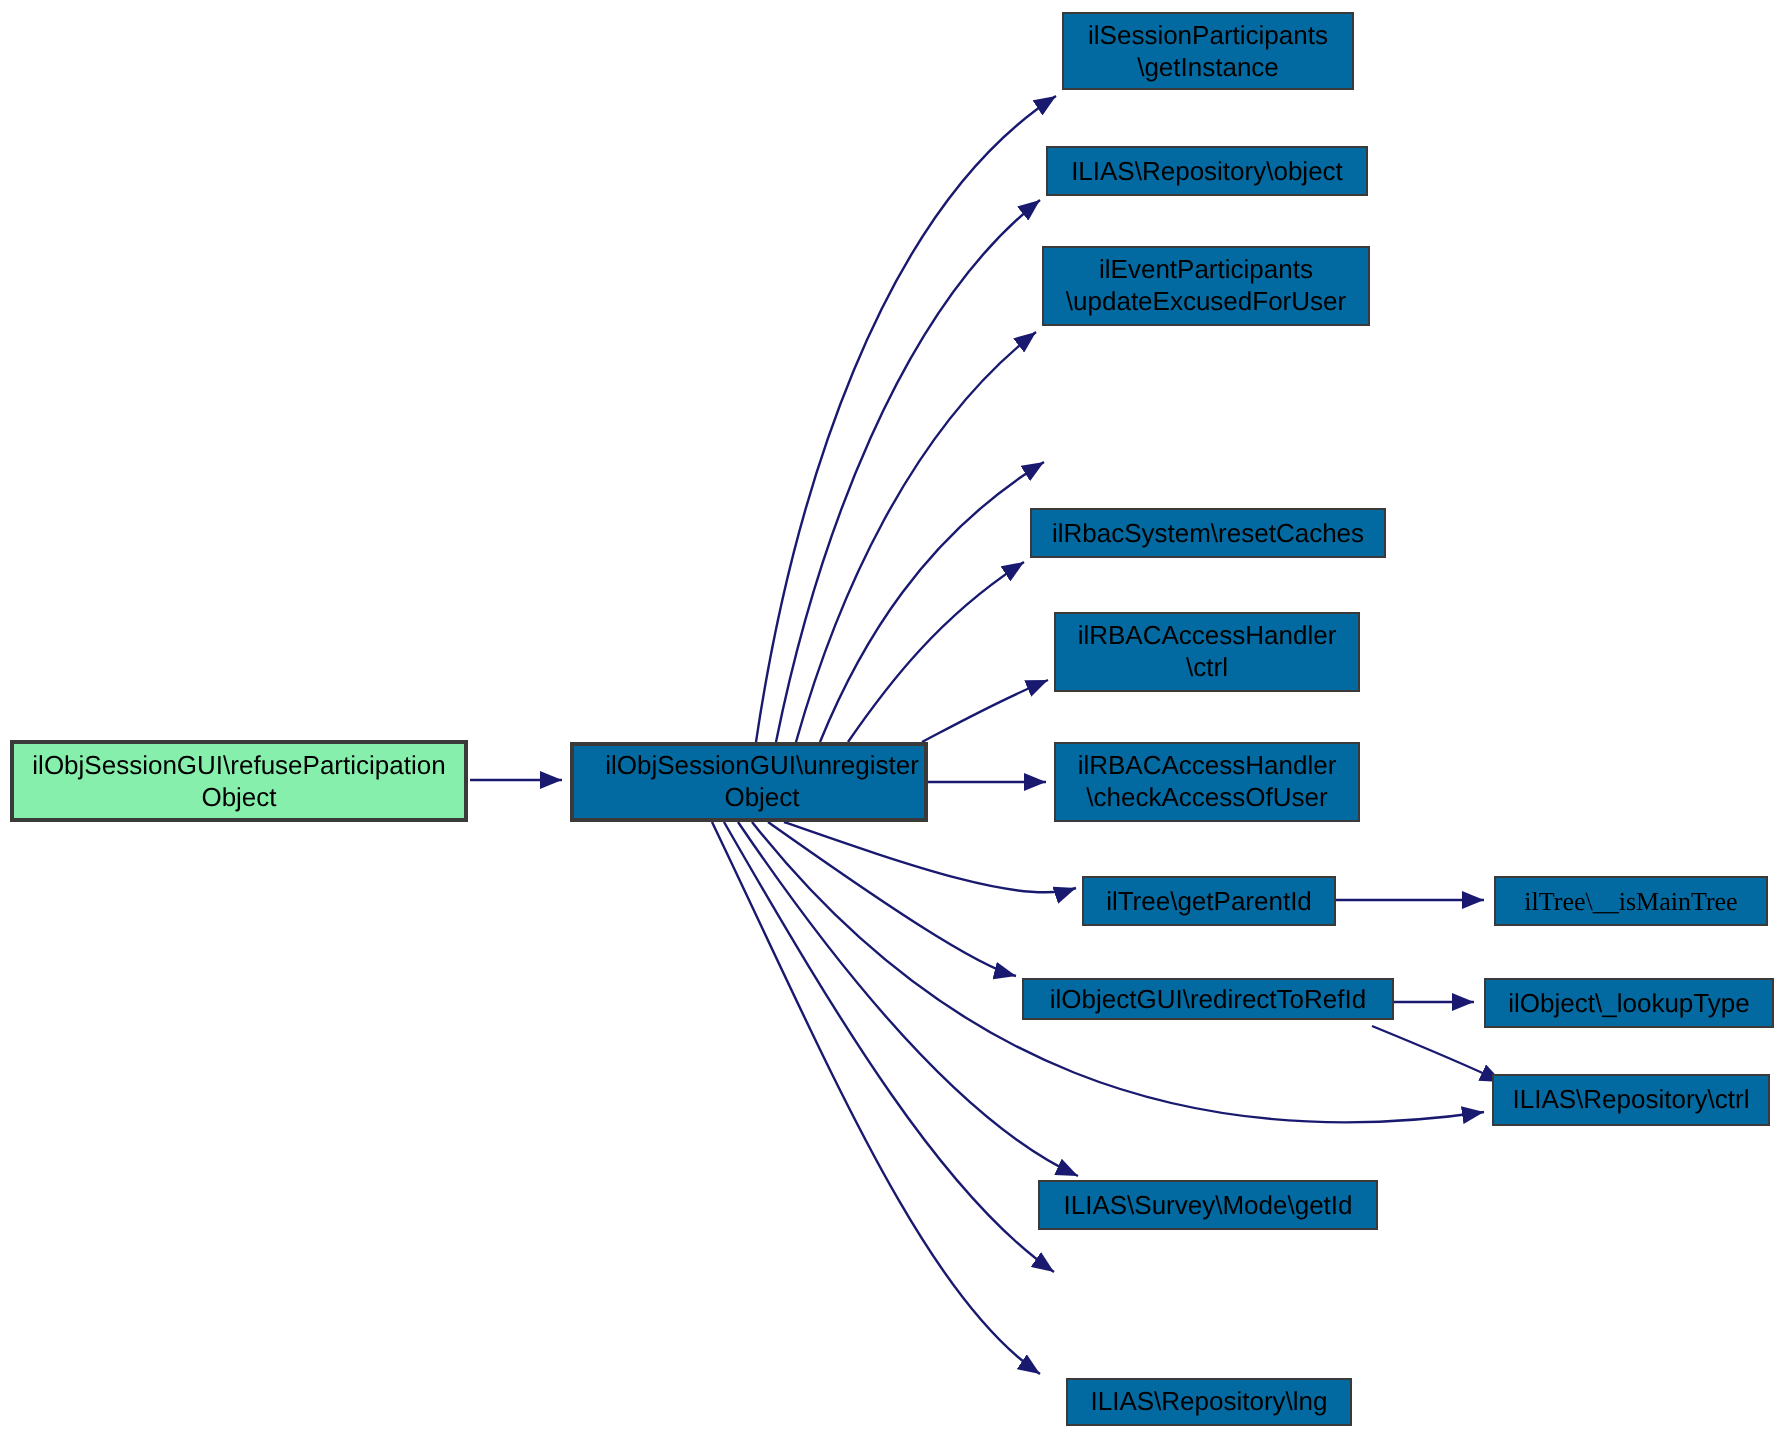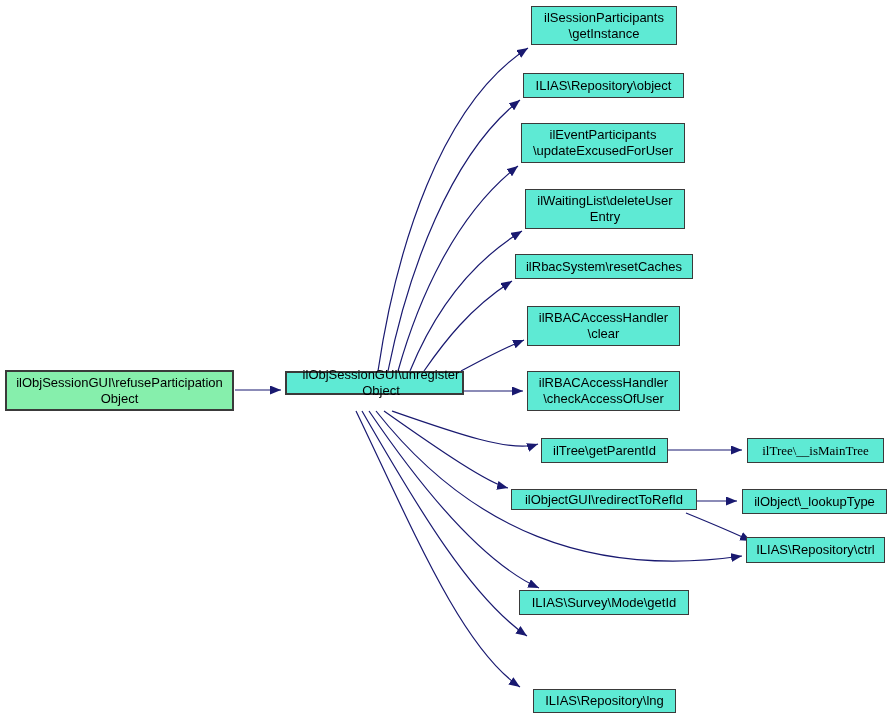--- a/index.html
+++ b/index.html
@@ -7,21 +7,21 @@
     position:relative;
     width:893px;height:722px;
     background:#ffffff;
     font-family:"Liberation Sans", sans-serif;
     overflow:hidden;
   }
   #edges{position:absolute;left:0;top:0;width:893px;height:722px;}
   .node{
     position:absolute;
     box-sizing:border-box;
-    background:#5eead4;
+    background:#0369a1;
     border:1px solid #3a3a3a;
     color:#000000;
     font-size:13px;
     line-height:16px;
     text-align:center;
     display:flex;
     flex-direction:column;
     justify-content:center;
     align-items:center;
     padding:1px 3px;
@@ -62,51 +62,47 @@
       <path d="M 697,501 L 737,501" marker-end="url(#arrow)"></path>
       <path d="M 686,513 C 708,522 730,531 751,541" marker-end="url(#arrow)"></path>
     </g>
   </svg>
 
   <div class="node hl thick" style="left:5px;top:370px;width:229px;height:41px;">
     <span>ilObjSessionGUI\refuseParticipation</span>
     <span>Object</span>
   </div>
 
-  <div class="node thick" style="left:285px;top:371px;width:179px;height:24px;padding-left:16px;">
+  <div class="node thick" style="left:285px;top:371px;width:179px;height:40px;padding-left:16px;">
     <span>ilObjSessionGUI\unregister</span>
     <span>Object</span>
   </div>
 
   <div class="node" style="left:531px;top:6px;width:146px;height:39px;">
     <span>ilSessionParticipants</span>
     <span>\getInstance</span>
   </div>
 
   <div class="node" style="left:523px;top:73px;width:161px;height:25px;">
     <span>ILIAS\Repository\object</span>
   </div>
 
   <div class="node" style="left:521px;top:123px;width:164px;height:40px;align-items:center;">
     <span>ilEventParticipants</span>
     <span>\updateExcusedForUser</span>
   </div>
 
-  <div class="node" style="left:525px;top:189px;width:160px;height:40px;">
-    <span>ilWaitingList\deleteUser</span>
-    <span>Entry</span>
-  </div>
 
   <div class="node" style="left:515px;top:254px;width:178px;height:25px;">
     <span>ilRbacSystem\resetCaches</span>
   </div>
 
   <div class="node" style="left:527px;top:306px;width:153px;height:40px;">
     <span>ilRBACAccessHandler</span>
-    <span>\clear</span>
+    <span>\ctrl</span>
   </div>
 
   <div class="node" style="left:527px;top:371px;width:153px;height:40px;">
     <span>ilRBACAccessHandler</span>
     <span>\checkAccessOfUser</span>
   </div>
 
   <div class="node" style="left:541px;top:438px;width:127px;height:25px;">
     <span>ilTree\getParentId</span>
   </div>

